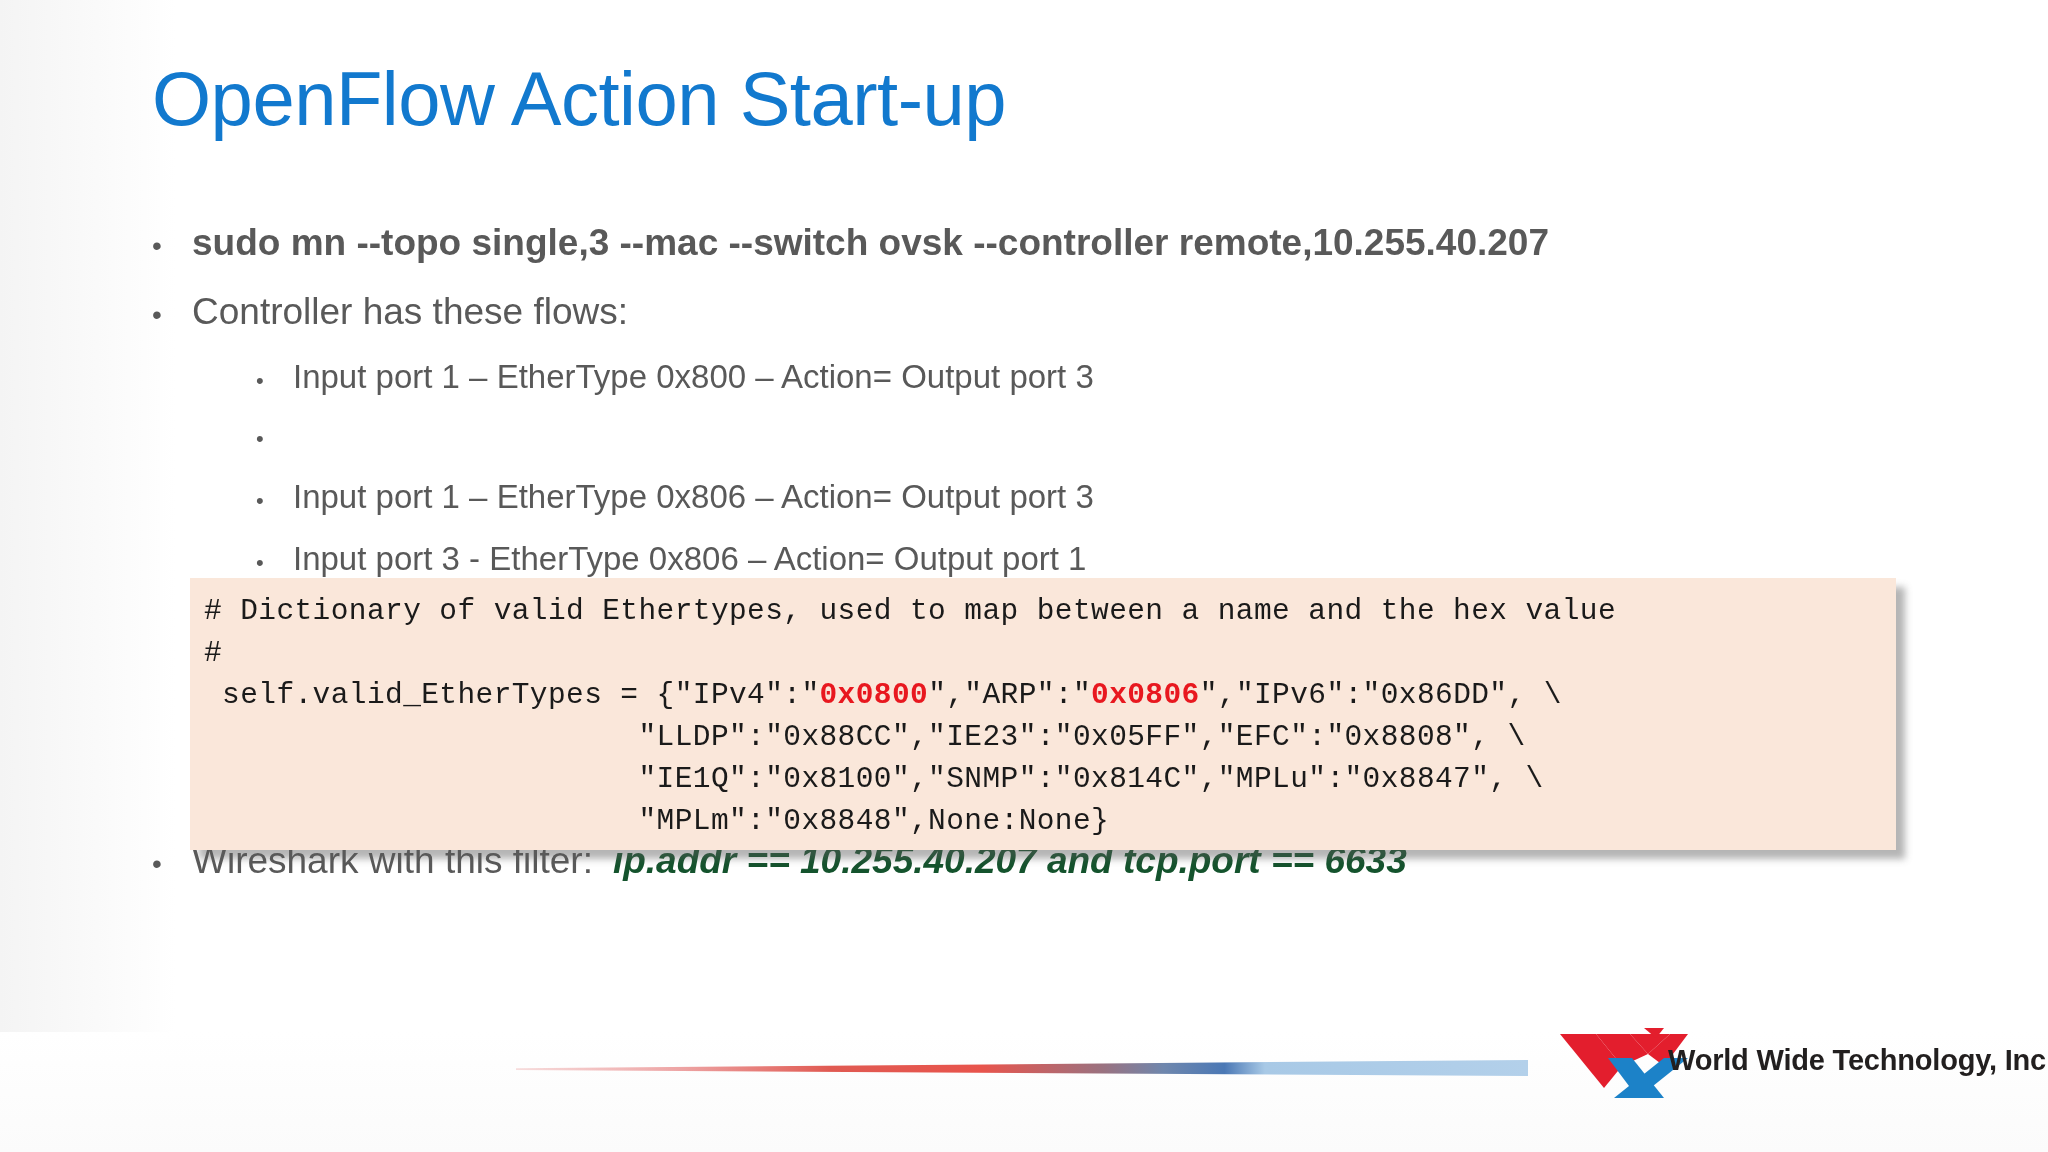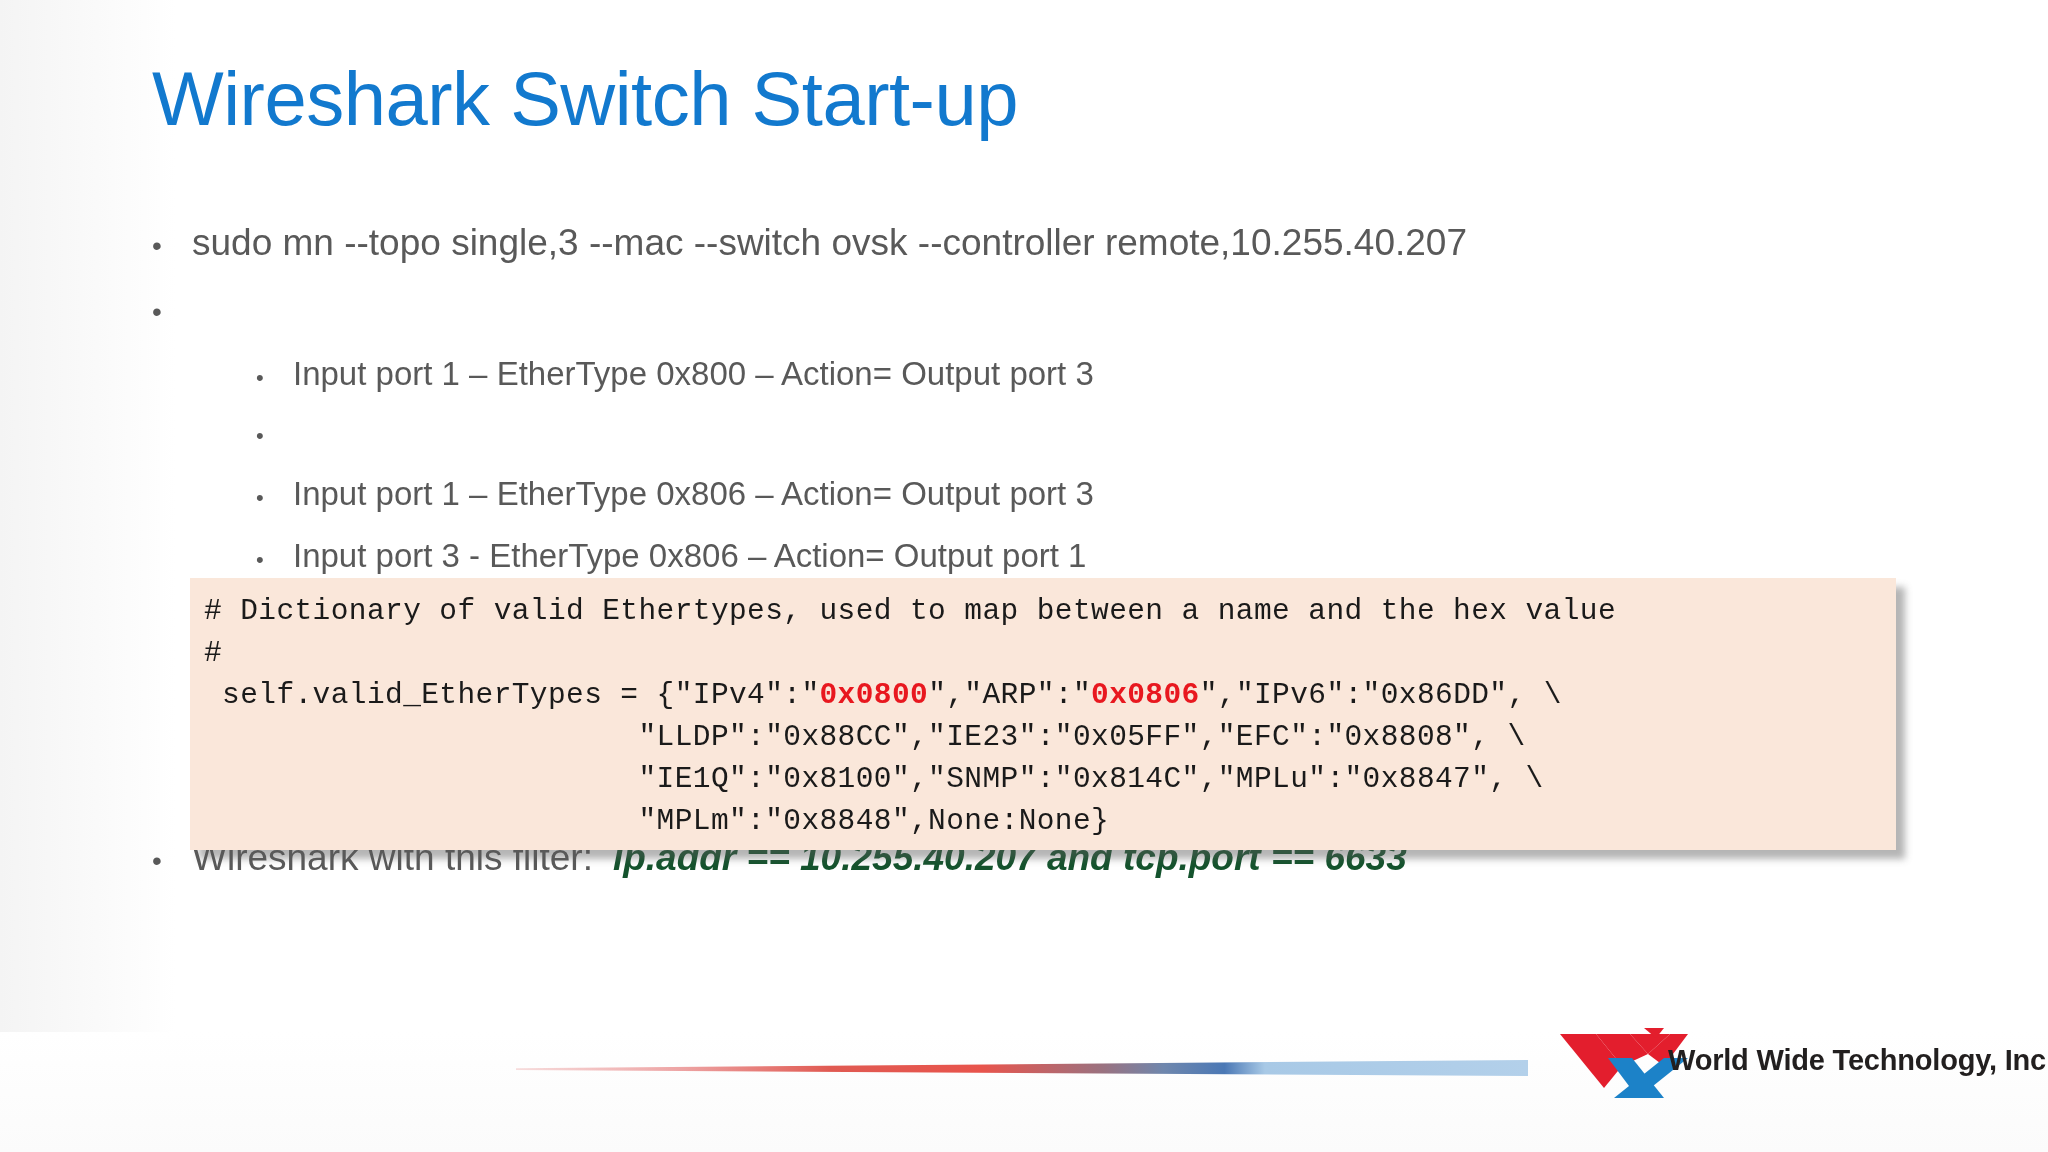--- a/index.html
+++ b/index.html
@@ -62,21 +62,21 @@
     padding-left: 0px;
   }
   .lvl1 .dot {
     width: 40px;
     flex: 0 0 40px;
     font-size: 28px;
     color: #595959;
     line-height: 66px;
   }
   .lvl1 .txt { white-space: nowrap; }
-  .bold { font-weight: normal; }
+  .bold { font-weight: bold; }
 
   .lvl2 {
     font-size: 33px;
     line-height: 58px;
     padding-left: 104px;
   }
   .lvl2 .dot {
     width: 37px;
     flex: 0 0 37px;
     font-size: 22px;
@@ -157,31 +157,32 @@
     white-space: nowrap;
     letter-spacing: -0.2px;
   }
 </style>
 </head>
 <body>
 
 <div class="slide-left-band"></div>
 <div class="slide-bottom-band"></div>
 
-<div class="slide-title">Wireshark Switch Start-up</div>
+<div class="slide-title">OpenFlow Action Start-up</div>
 
 <div class="bullet-list">
 
   <div class="bullet-row lvl1">
     <span class="dot">•</span>
     <span class="txt bold">sudo mn --topo single,3 --mac --switch ovsk --controller remote,10.255.40.207</span>
   </div>
 
   <div class="bullet-row lvl1">
     <span class="dot">•</span>
+    <span class="txt">Controller has these flows:</span>
   </div>
 
   <div class="bullet-row lvl2">
     <span class="dot">•</span>
     <span class="txt">Input port 1 – EtherType 0x800 – Action= Output port 3</span>
   </div>
 
   <div class="bullet-row lvl2">
     <span class="dot">•</span>
   </div>

